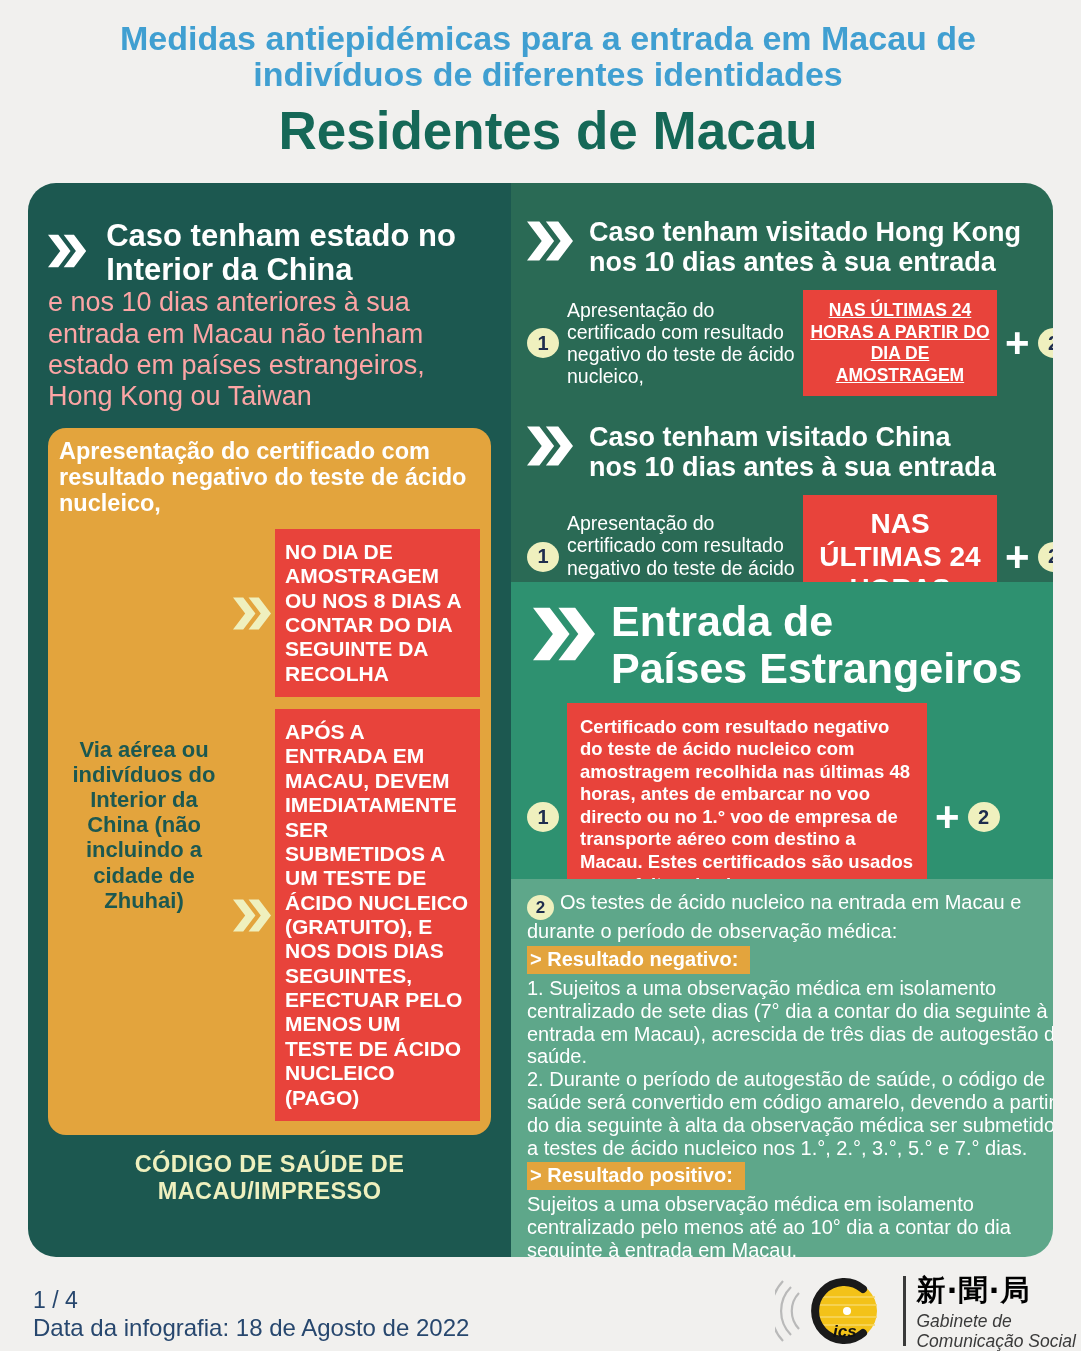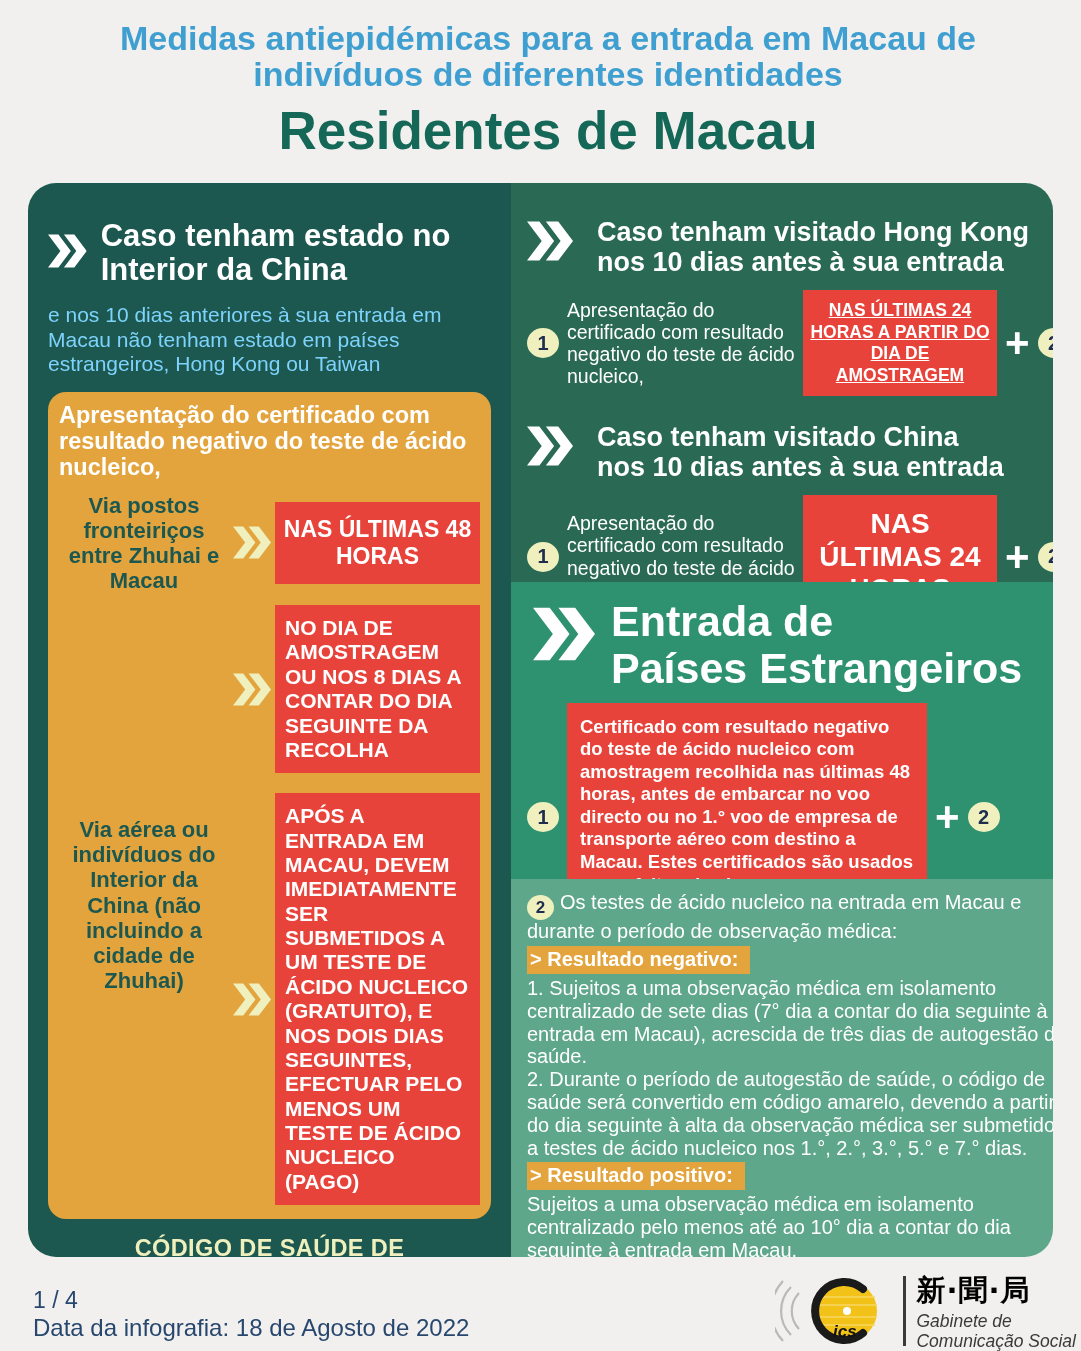--- a/index.html
+++ b/index.html
@@ -24,43 +24,43 @@
   .right-panel{flex:1;display:flex;flex-direction:column;}
   .sec-a{height:399px;background:var(--green_a);padding:0 16px;box-sizing:border-box;}
   .sec-b{height:297px;background:var(--green_b);padding:0 16px;box-sizing:border-box;}
   .sec-c{flex:1;background:var(--green_c);padding:12px 16px;box-sizing:border-box;}
 
   .chev{fill:currentColor;display:block;}
   .hdr-row{display:flex;align-items:flex-start;}
   h2,h3{margin:0;color:#fff;font-weight:bold;}
 
   
-  .lp-hdr{margin-top:36px;gap:14px;color:#fff;}
+  .lp-hdr{margin-top:36px;gap:20px;color:#fff;}
   .lp-hdr svg{width:60px;height:52px;margin-top:6px;}
   .lp-hdr h2{font-size:31px;line-height:1.1;}
-  .lp-intro{color:#7dd3fc;font-size:21px;line-height:1.16;margin-top:16px;}
+  .lp-intro{color:#fca5a5;font-size:27px;line-height:1.16;}
 
   .cert-box{background:var(--orange);border-radius:18px;margin-top:16px;padding:11px 11px 14px;}
   .cert-lead{color:#fff;font-weight:bold;font-size:23.5px;line-height:1.1;}
   .cert-row{display:flex;align-items:center;margin-top:12px;}
   .cert-label{width:170px;flex:0 0 auto;color:var(--dark_teal);font-weight:bold;
               font-size:22px;line-height:1.14;text-align:center;}
   .chev-sm{width:38px;height:33px;flex:0 0 auto;color:var(--pale_yellow);margin:0 4px;}
   .result{background:var(--red);color:#fff;font-weight:bold;flex:1;}
   .r1{font-size:23px;text-align:center;padding:14px 8px;}
   .r2{font-size:21px;line-height:1.16;padding:11px 10px;}
   .cert-sub{display:flex;align-items:center;}
-  .cert-sub + .cert-sub{margin-top:20px;}
+  .cert-sub + .cert-sub{margin-top:12px;}
   .cert-col{flex:1;}
 
   .code-label{text-align:center;color:var(--pale_yellow);font-weight:bold;
               font-size:23.5px;margin-top:16px;letter-spacing:.4px;}
 
   
-  .sa-hdr{margin-top:34px;gap:24px;color:#fff;}
+  .sa-hdr{margin-top:34px;gap:16px;color:#fff;}
   .sa-hdr svg{width:46px;height:40px;margin-top:4px;}
   .sa-hdr h3{font-size:27px;line-height:1.12;}
   .step{display:flex;align-items:center;margin-top:13px;gap:8px;}
   .num{min-width:32px;height:30px;border-radius:50%;background:var(--pale_yellow);
        color:#1f2d4e;font-weight:bold;font-size:20px;display:flex;
        align-items:center;justify-content:center;flex:0 0 auto;}
   .step-text{color:#fff;font-size:19.5px;line-height:1.14;width:228px;flex:0 0 auto;}
   .res-sm{background:var(--red);color:#fff;font-weight:bold;font-size:17.5px;
           text-align:center;padding:10px 4px;width:186px;flex:0 0 auto;line-height:1.22;text-decoration:underline;}
   .res-lg{background:var(--red);color:#fff;font-weight:bold;font-size:28px;
@@ -121,27 +121,20 @@
         <svg class="chev">
             <use href="#chev"></use>
           </svg>
         <h2>Caso tenham estado no Interior da China</h2>
       </div>
       <div class="lp-intro">e nos 10 dias anteriores à sua entrada em Macau não tenham estado em países estrangeiros, Hong Kong ou Taiwan</div>
 
       <div class="cert-box">
         <div class="cert-lead">Apresentação do certificado com resultado negativo do teste de ácido nucleico,</div>
 
-        <div class="cert-row">
-          <div class="cert-label">Via postos fronteiriços entre Zhuhai e Macau</div>
-          <svg class="chev chev-sm">
-              <use href="#chev"></use>
-            </svg>
-          <div class="result r1">NAS ÚLTIMAS 48 HORAS</div>
-        </div>
 
         <div class="cert-row">
           <div class="cert-label">Via aérea ou indivíduos do Interior da China (não incluindo a cidade de Zhuhai)</div>
           <div class="cert-col">
             <div class="cert-sub">
               <svg class="chev chev-sm">
                   <use href="#chev"></use>
                 </svg>
               <div class="result r2">NO DIA DE AMOSTRAGEM OU NOS 8 DIAS A CONTAR DO DIA SEGUINTE DA RECOLHA</div>
             </div>

